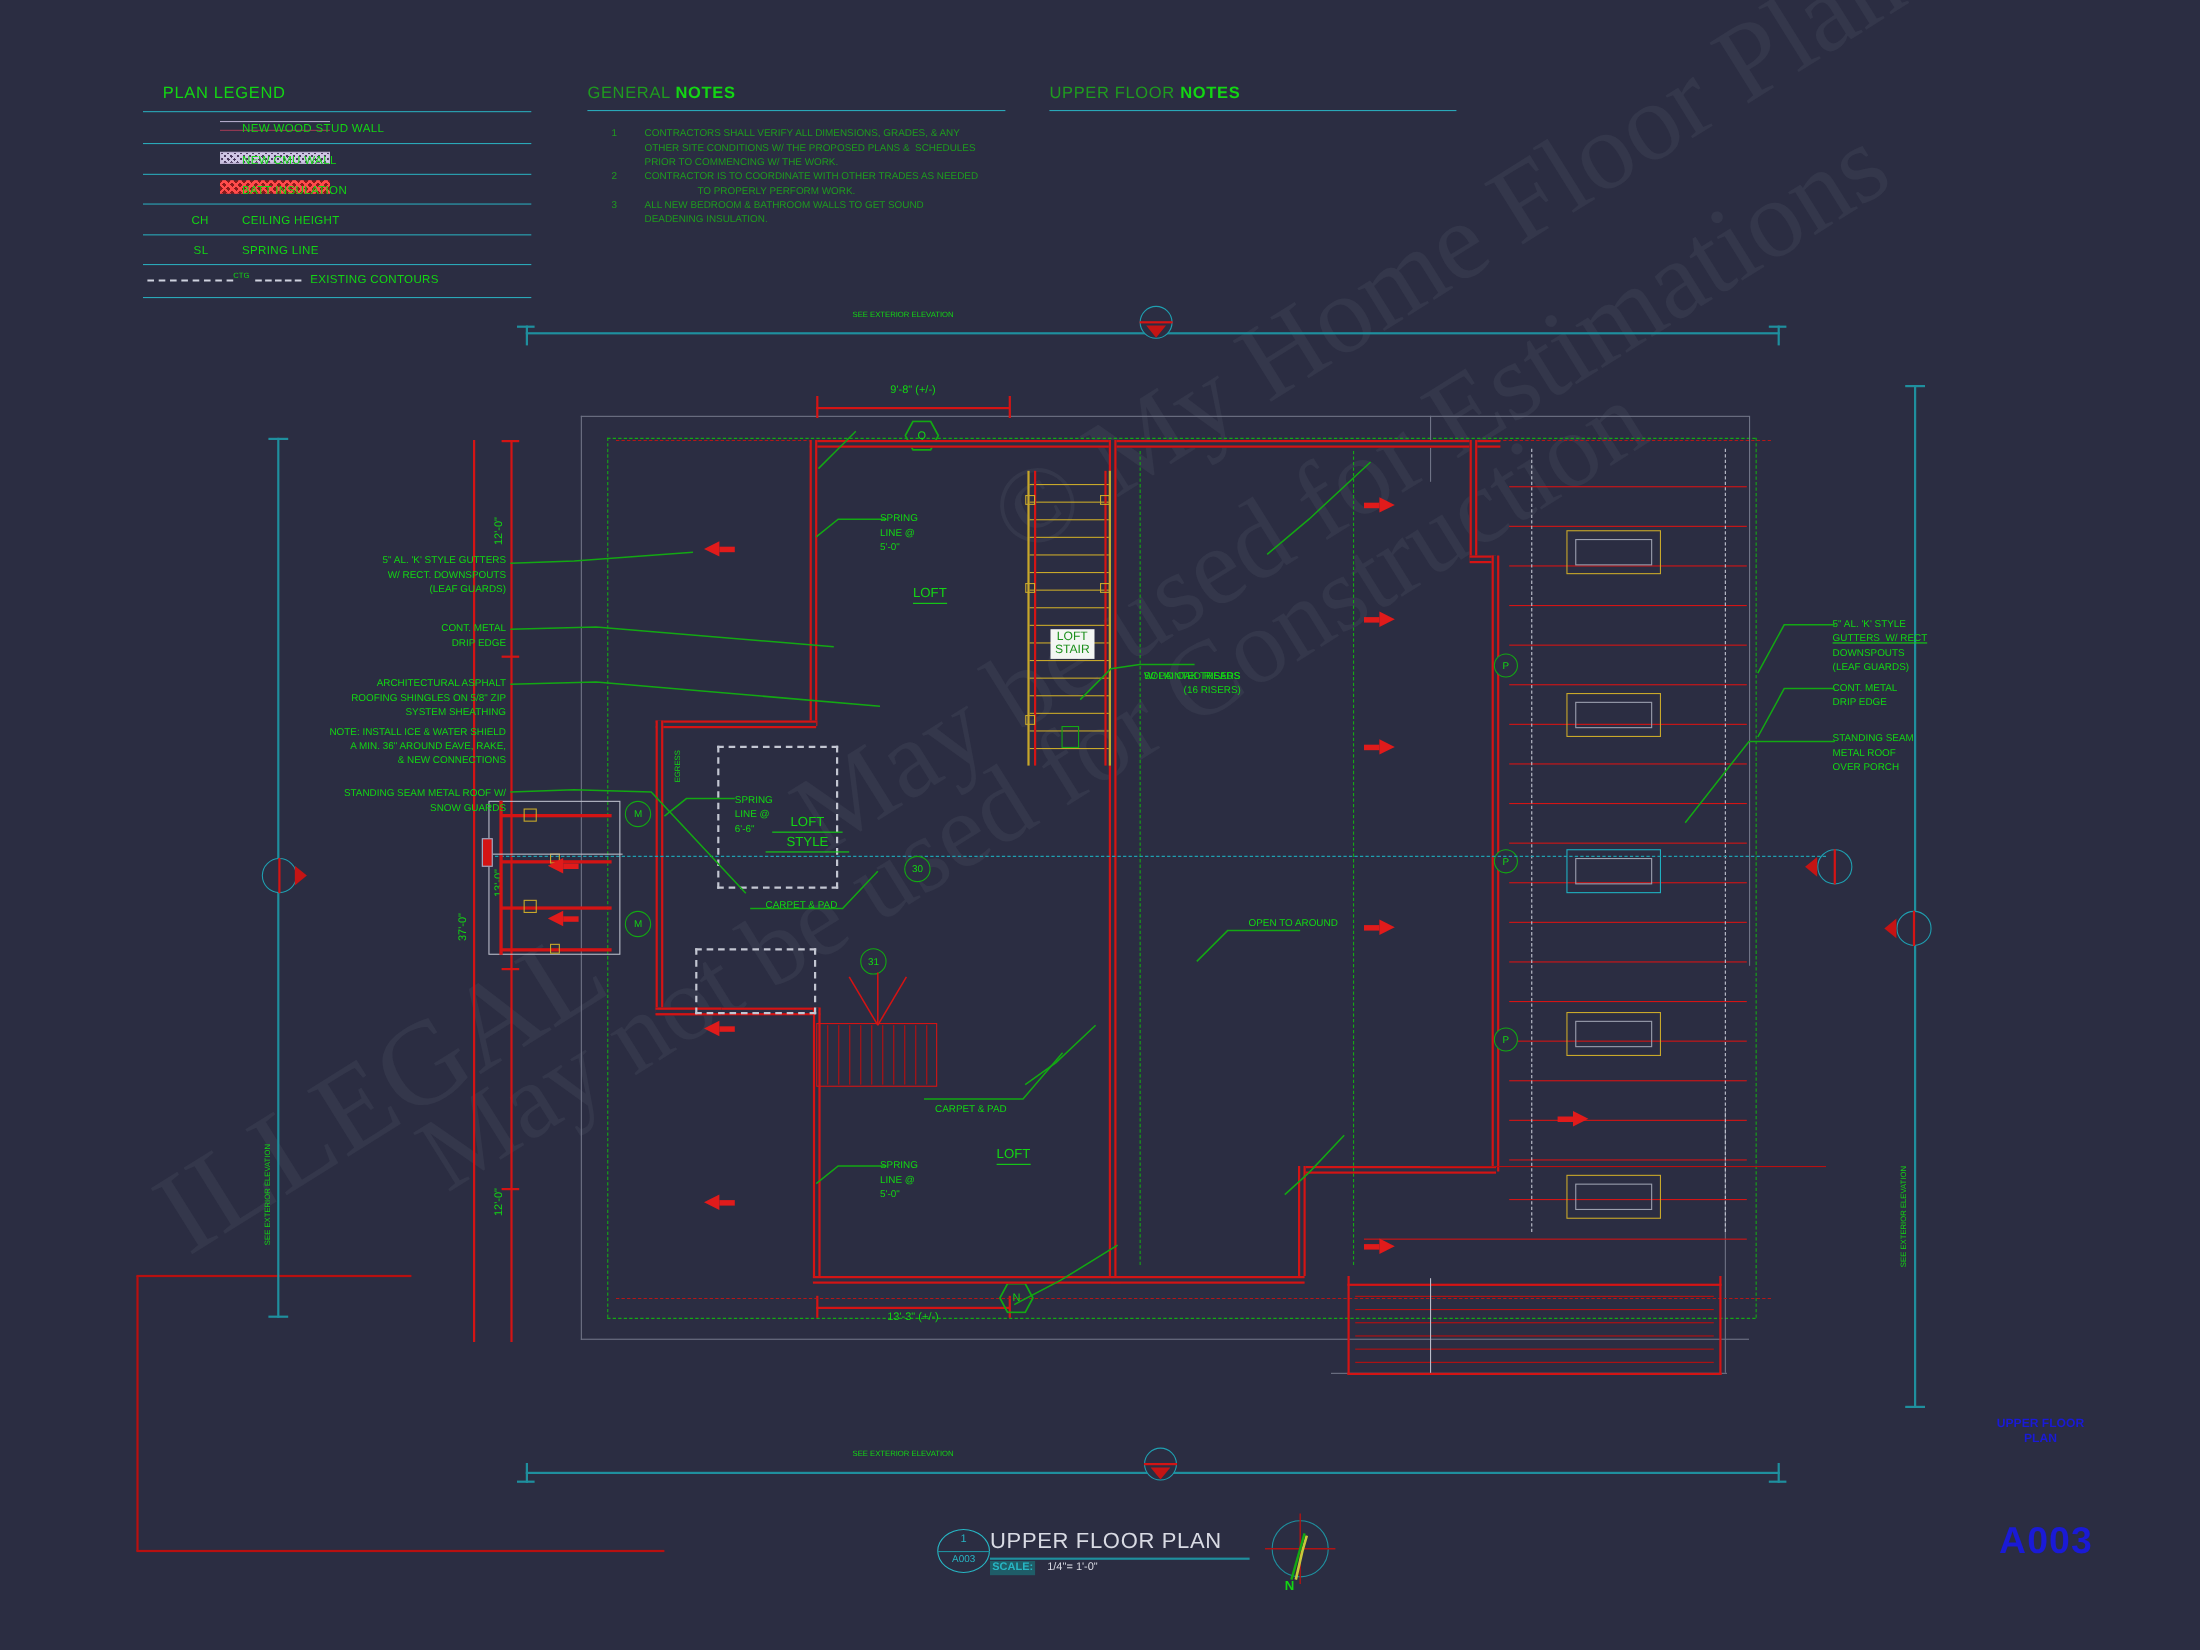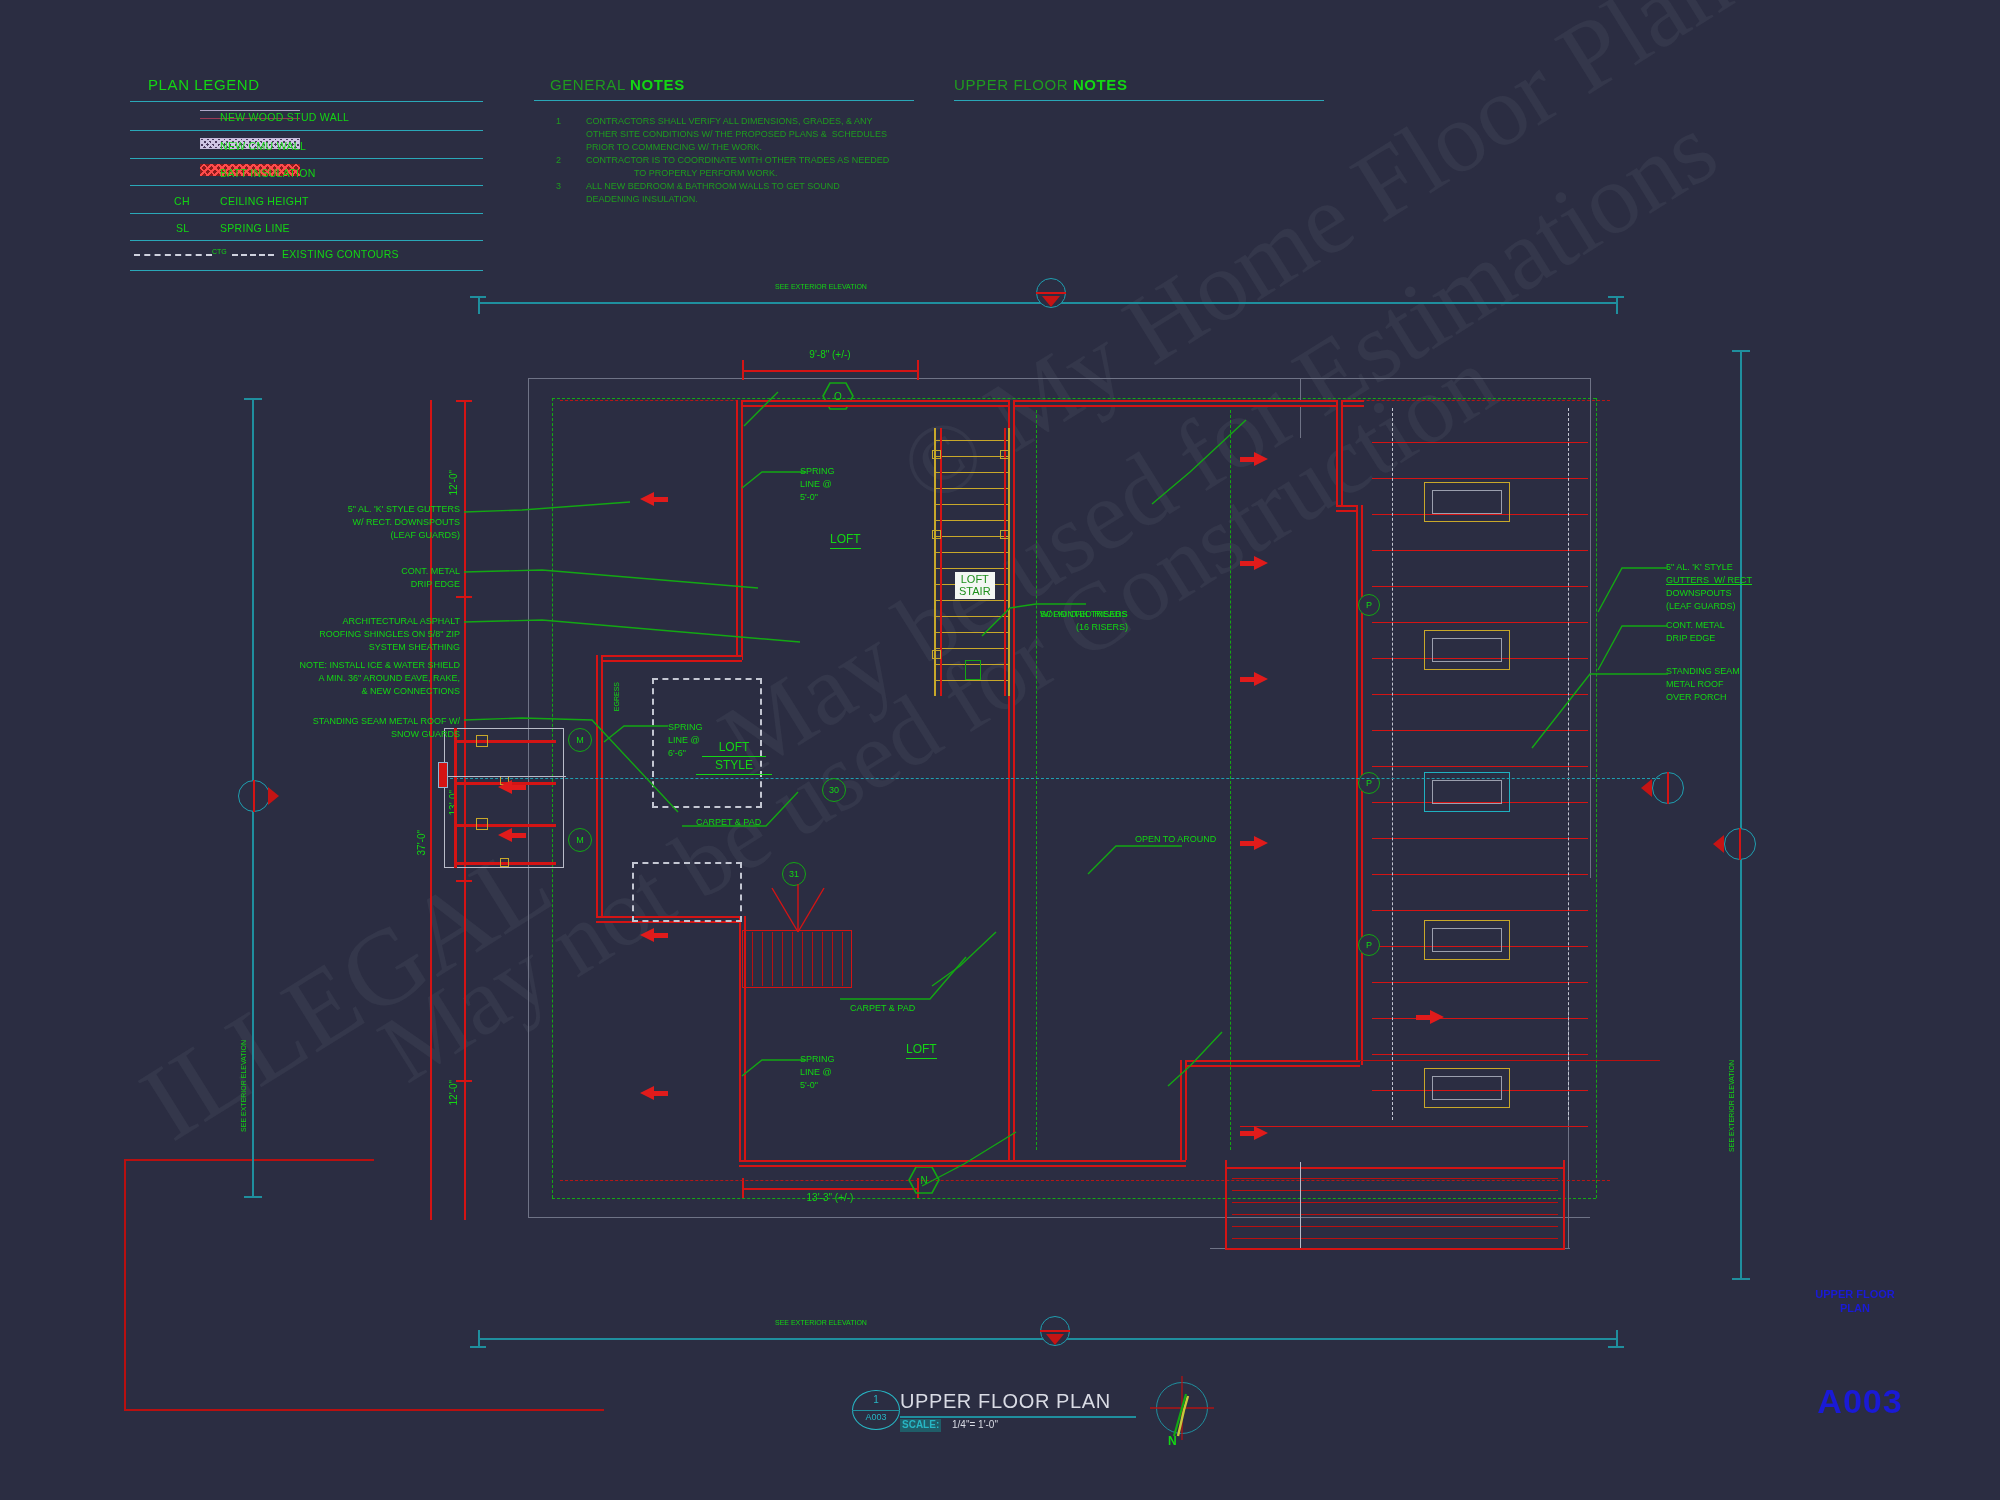--- a/index.html
+++ b/index.html
@@ -163,21 +163,21 @@
     <div class="rule" style="left:130px; top:240px; width:353px;"></div>
 
     <div class="swatch sw-contour" style="left:134px; top:254px; width:78px;"></div>
     <div class="t grn xtiny" style="left:212px; top:248px;">CTG</div>
     <div class="swatch sw-contour" style="left:232px; top:254px; width:42px;"></div>
     <div class="t grn legend-row-label" style="left:282px; top:248px;">EXISTING CONTOURS</div>
     <div class="rule" style="left:130px; top:270px; width:353px;"></div>
   </div>
 
   <div>
-    <div class="t block-title" style="left:534px; top:76px;margin-left:16px;"><span class="grn-d">GENERAL </span><span class="grn" style="font-weight:bold">NOTES</span></div>
+    <div class="t block-title" style="left:534px; top:76px;"><span class="grn-d">GENERAL </span><span class="grn" style="font-weight:bold">NOTES</span></div>
     <div class="rule" style="left:534px; top:100px; width:380px;"></div>
 
     <div class="t grn-d s9" style="left:556px; top:116px;">1</div>
     <div class="t grn-d s9" style="left:586px; top:116px;">CONTRACTORS SHALL VERIFY ALL DIMENSIONS, GRADES, &amp; ANY</div>
     <div class="t grn-d s9" style="left:586px; top:129px;">OTHER SITE CONDITIONS W/ THE PROPOSED PLANS &amp;  SCHEDULES</div>
     <div class="t grn-d s9" style="left:586px; top:142px;">PRIOR TO COMMENCING W/ THE WORK.</div>
 
     <div class="t grn-d s9" style="left:556px; top:155px;">2</div>
     <div class="t grn-d s9" style="left:586px; top:155px;">CONTRACTOR IS TO COORDINATE WITH OTHER TRADES AS NEEDED</div>
     <div class="t grn-d s9" style="left:586px; top:168px;margin-left:48px;">TO PROPERLY PERFORM WORK.</div>

